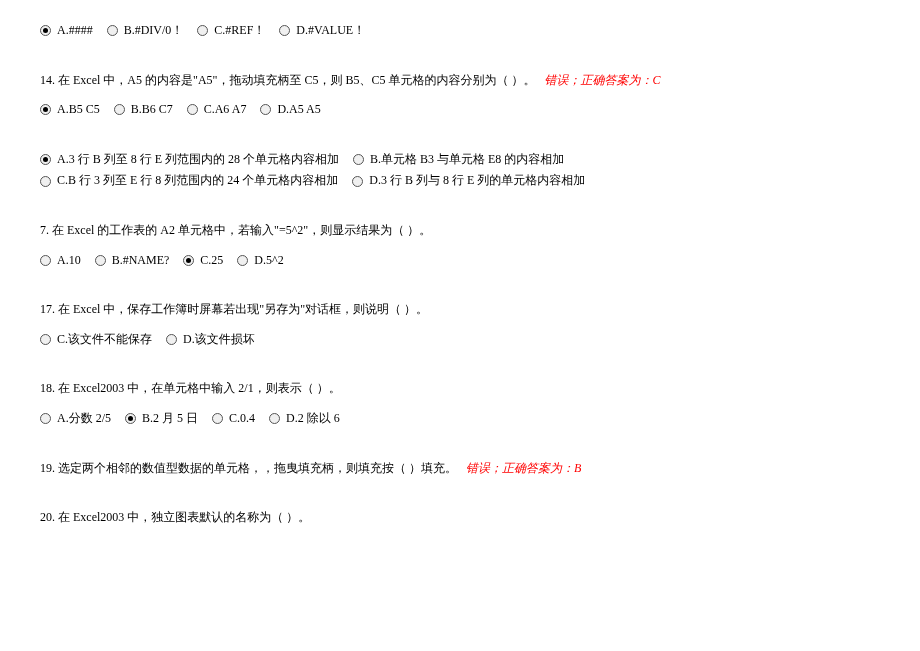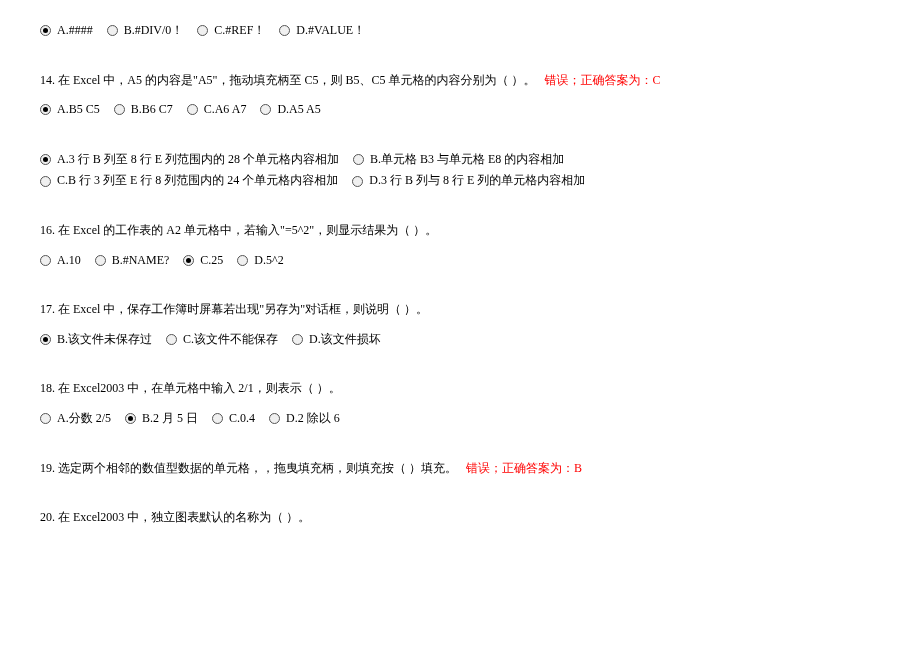--- a/index.html
+++ b/index.html
@@ -39,21 +39,21 @@
     .radio.selected::after {
       content: "";
       position: absolute;
       top: 2px;
       left: 2px;
       width: 5px;
       height: 5px;
       background: #000;
       border-radius: 50%;
     }
-    .feedback { color: #ff0000; margin-left: 6px; }
+    .feedback { color: #ff0000; margin-left: 6px; font-style: italic; }
     .option-label { white-space: nowrap; }
   </style>
 </head>
 <body>
 
 <div class="question-block">
   <div class="options-row">
     <span class="option-item">
       <span class="radio selected"></span>
       <span class="option-label">A.####</span>
@@ -113,21 +113,21 @@
       <span class="option-label">C.B 行 3 列至 E 行 8 列范围内的 24 个单元格内容相加</span>
     </span>
     <span class="option-item">
       <span class="radio"></span>
       <span class="option-label">D.3 行 B 列与 8 行 E 列的单元格内容相加</span>
     </span>
   </div>
 </div>
 
 <div class="question-block">
-  <div class="question-text">16.  在 Excel 的工作表的 A2 单元格中，若输入"=5^2"，则显示结果为（  ）。</div>
+  <div class="question-text">7.  在 Excel 的工作表的 A2 单元格中，若输入"=5^2"，则显示结果为（  ）。</div>
   <div class="options-row">
     <span class="option-item">
       <span class="radio"></span>
       <span class="option-label">A.10</span>
     </span>
     <span class="option-item">
       <span class="radio"></span>
       <span class="option-label">B.#NAME?</span>
     </span>
     <span class="option-item">
@@ -137,24 +137,20 @@
     <span class="option-item">
       <span class="radio"></span>
       <span class="option-label">D.5^2</span>
     </span>
   </div>
 </div>
 
 <div class="question-block">
   <div class="question-text">17.  在 Excel 中，保存工作簿时屏幕若出现"另存为"对话框，则说明（  ）。</div>
   <div class="options-row">
-    <span class="option-item">
-      <span class="radio selected"></span>
-      <span class="option-label">B.该文件未保存过</span>
-    </span>
     <span class="option-item">
       <span class="radio"></span>
       <span class="option-label">C.该文件不能保存</span>
     </span>
     <span class="option-item">
       <span class="radio"></span>
       <span class="option-label">D.该文件损坏</span>
     </span>
   </div>
 </div>

